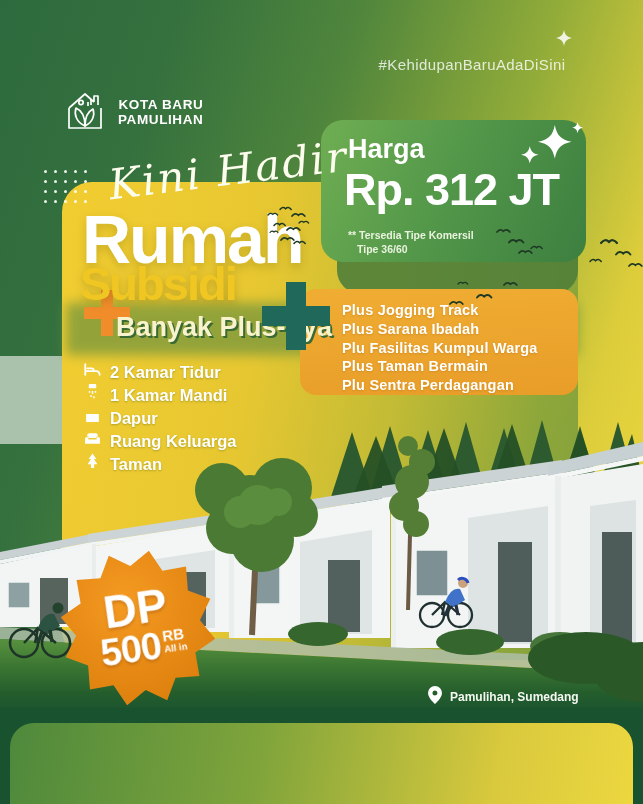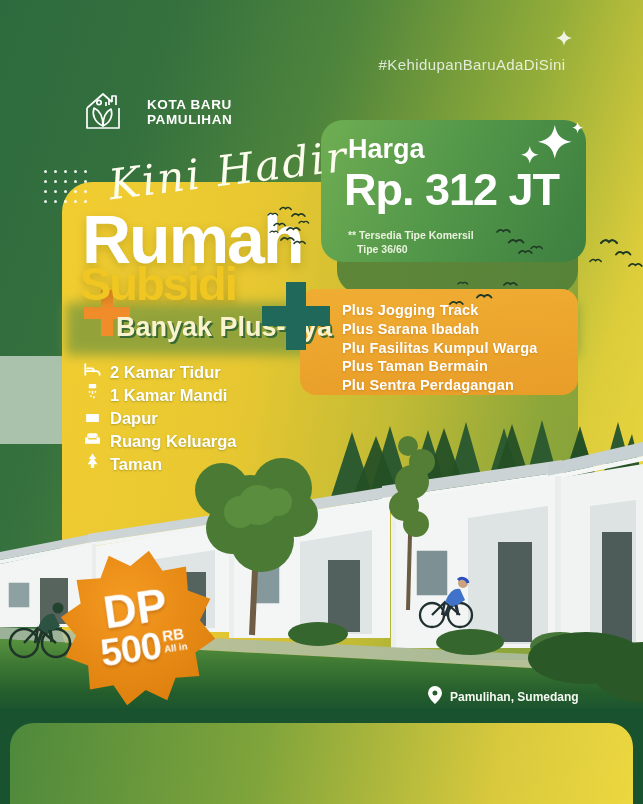--- a/index.html
+++ b/index.html
@@ -7,21 +7,21 @@
   .poster{
     position:relative;width:643px;height:804px;overflow:hidden;
     font-family:"Liberation Sans",sans-serif;
     background:linear-gradient(108deg,#2d6a3d 0%,#35713e 20%,#4f853c 40%,#92ac39 62%,#ddcd3b 80%,#f0da3e 96%);
   }
   .abs{position:absolute;}
 
   
   .hashtag{left:352px;top:56px;width:240px;text-align:center;font-size:15px;letter-spacing:.4px;
     color:rgba(255,255,255,.8);font-weight:400;z-index:9;}
-  .logo{left:80px;top:88px;display:flex;align-items:center;gap:21px;z-index:9;}
+  .logo{left:62px;top:88px;display:flex;align-items:center;gap:10px;z-index:9;text-align:right;}
   .logo-text{color:#fff;font-weight:bold;font-size:13.5px;line-height:1.08;letter-spacing:.6px;}
 
   
   .dots{left:44px;top:170px;display:grid;grid-template-columns:repeat(5,1fr);gap:7px;z-index:9;}
   .dots i{width:3px;height:3px;border-radius:50%;background:#fff;display:block;opacity:.9;}
 
   .script-text{left:108px;top:146px;font-family:"DejaVu Serif",serif;font-style:italic;
     font-size:42px;color:#fdfdee;transform:rotate(-7deg);z-index:9;letter-spacing:2px;}
 
   

